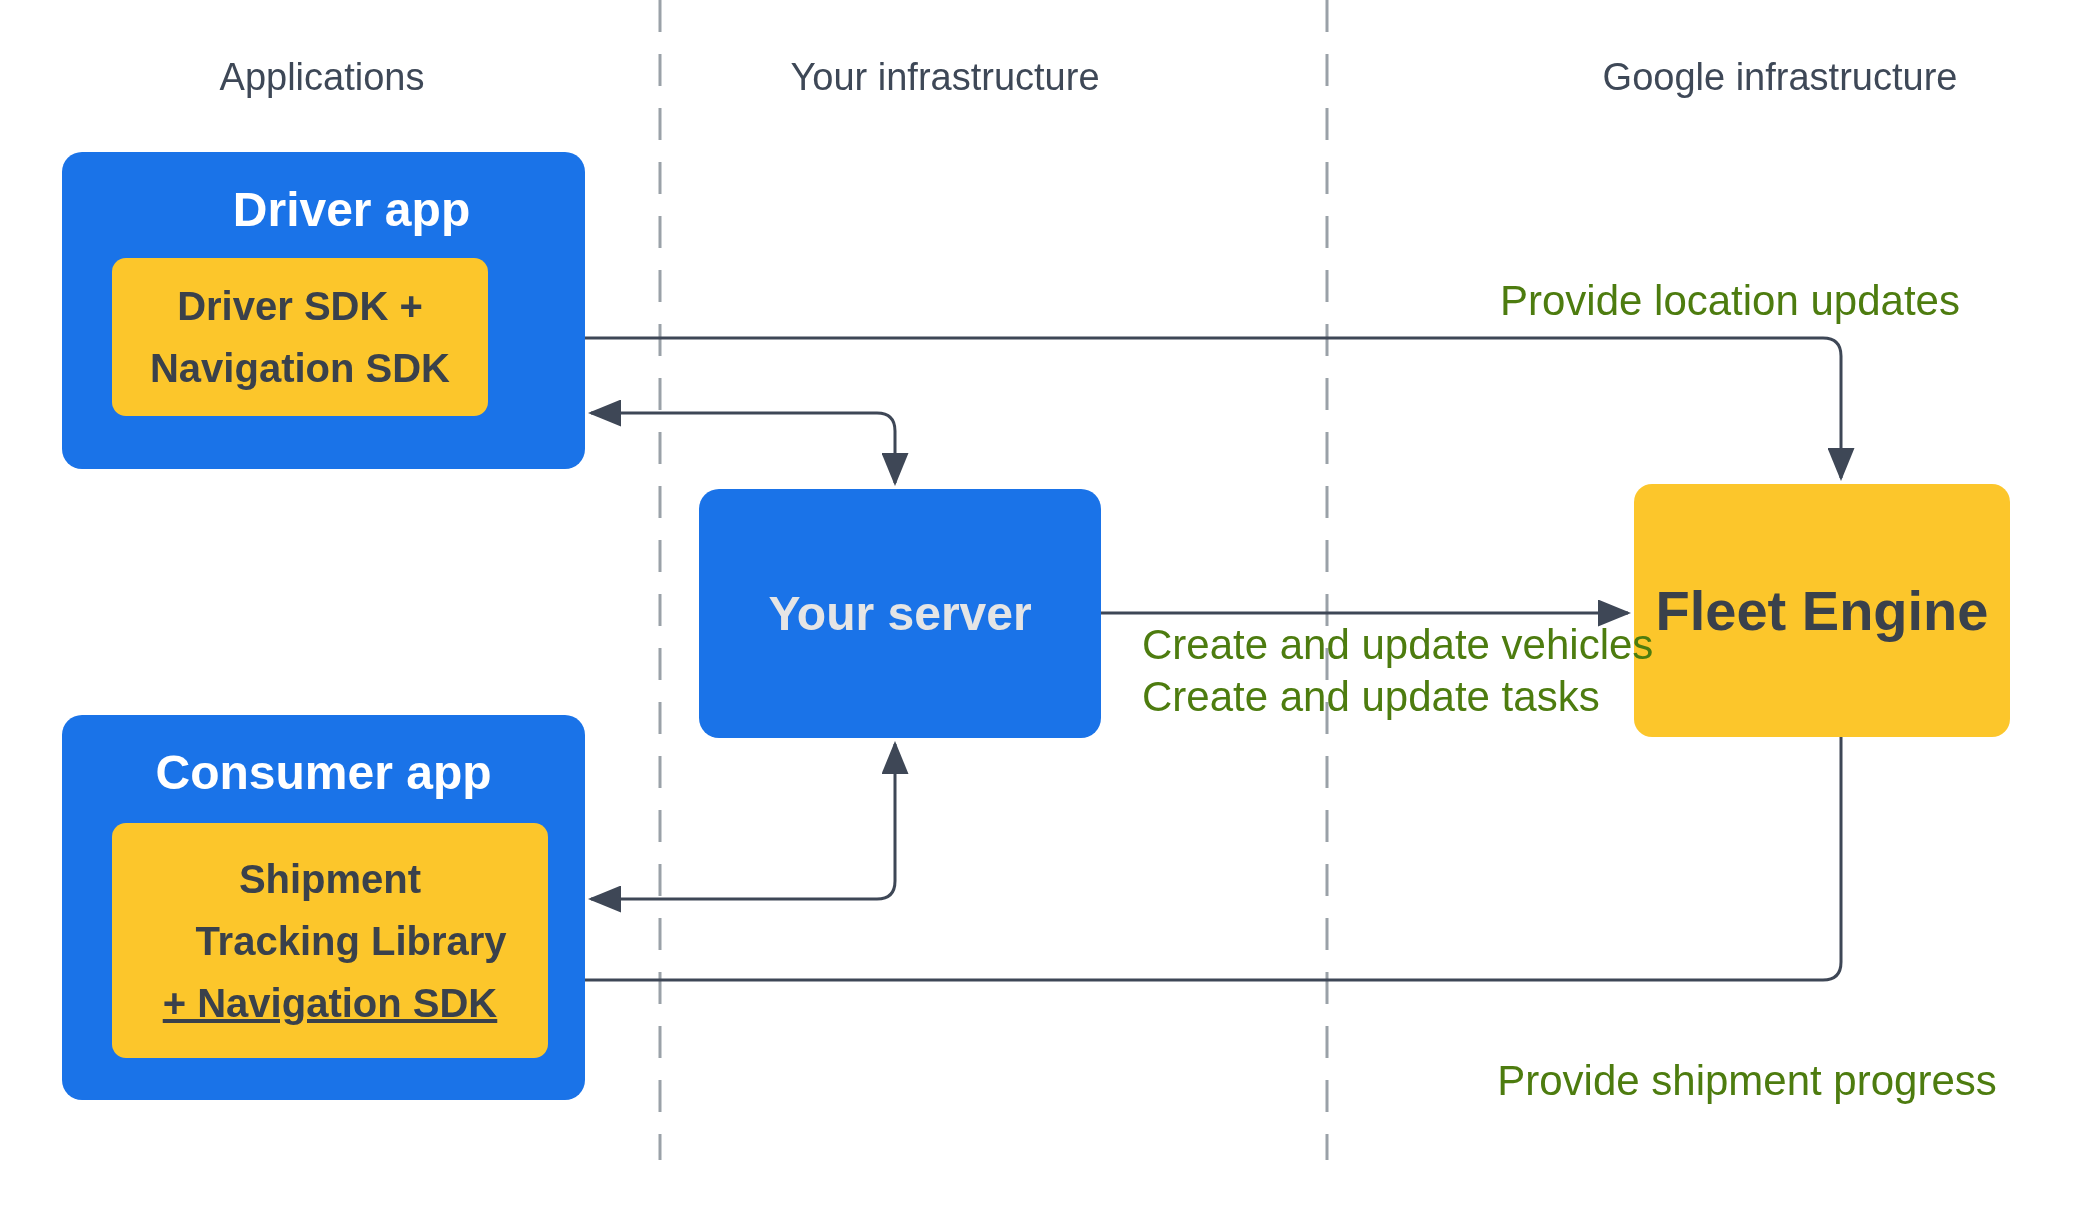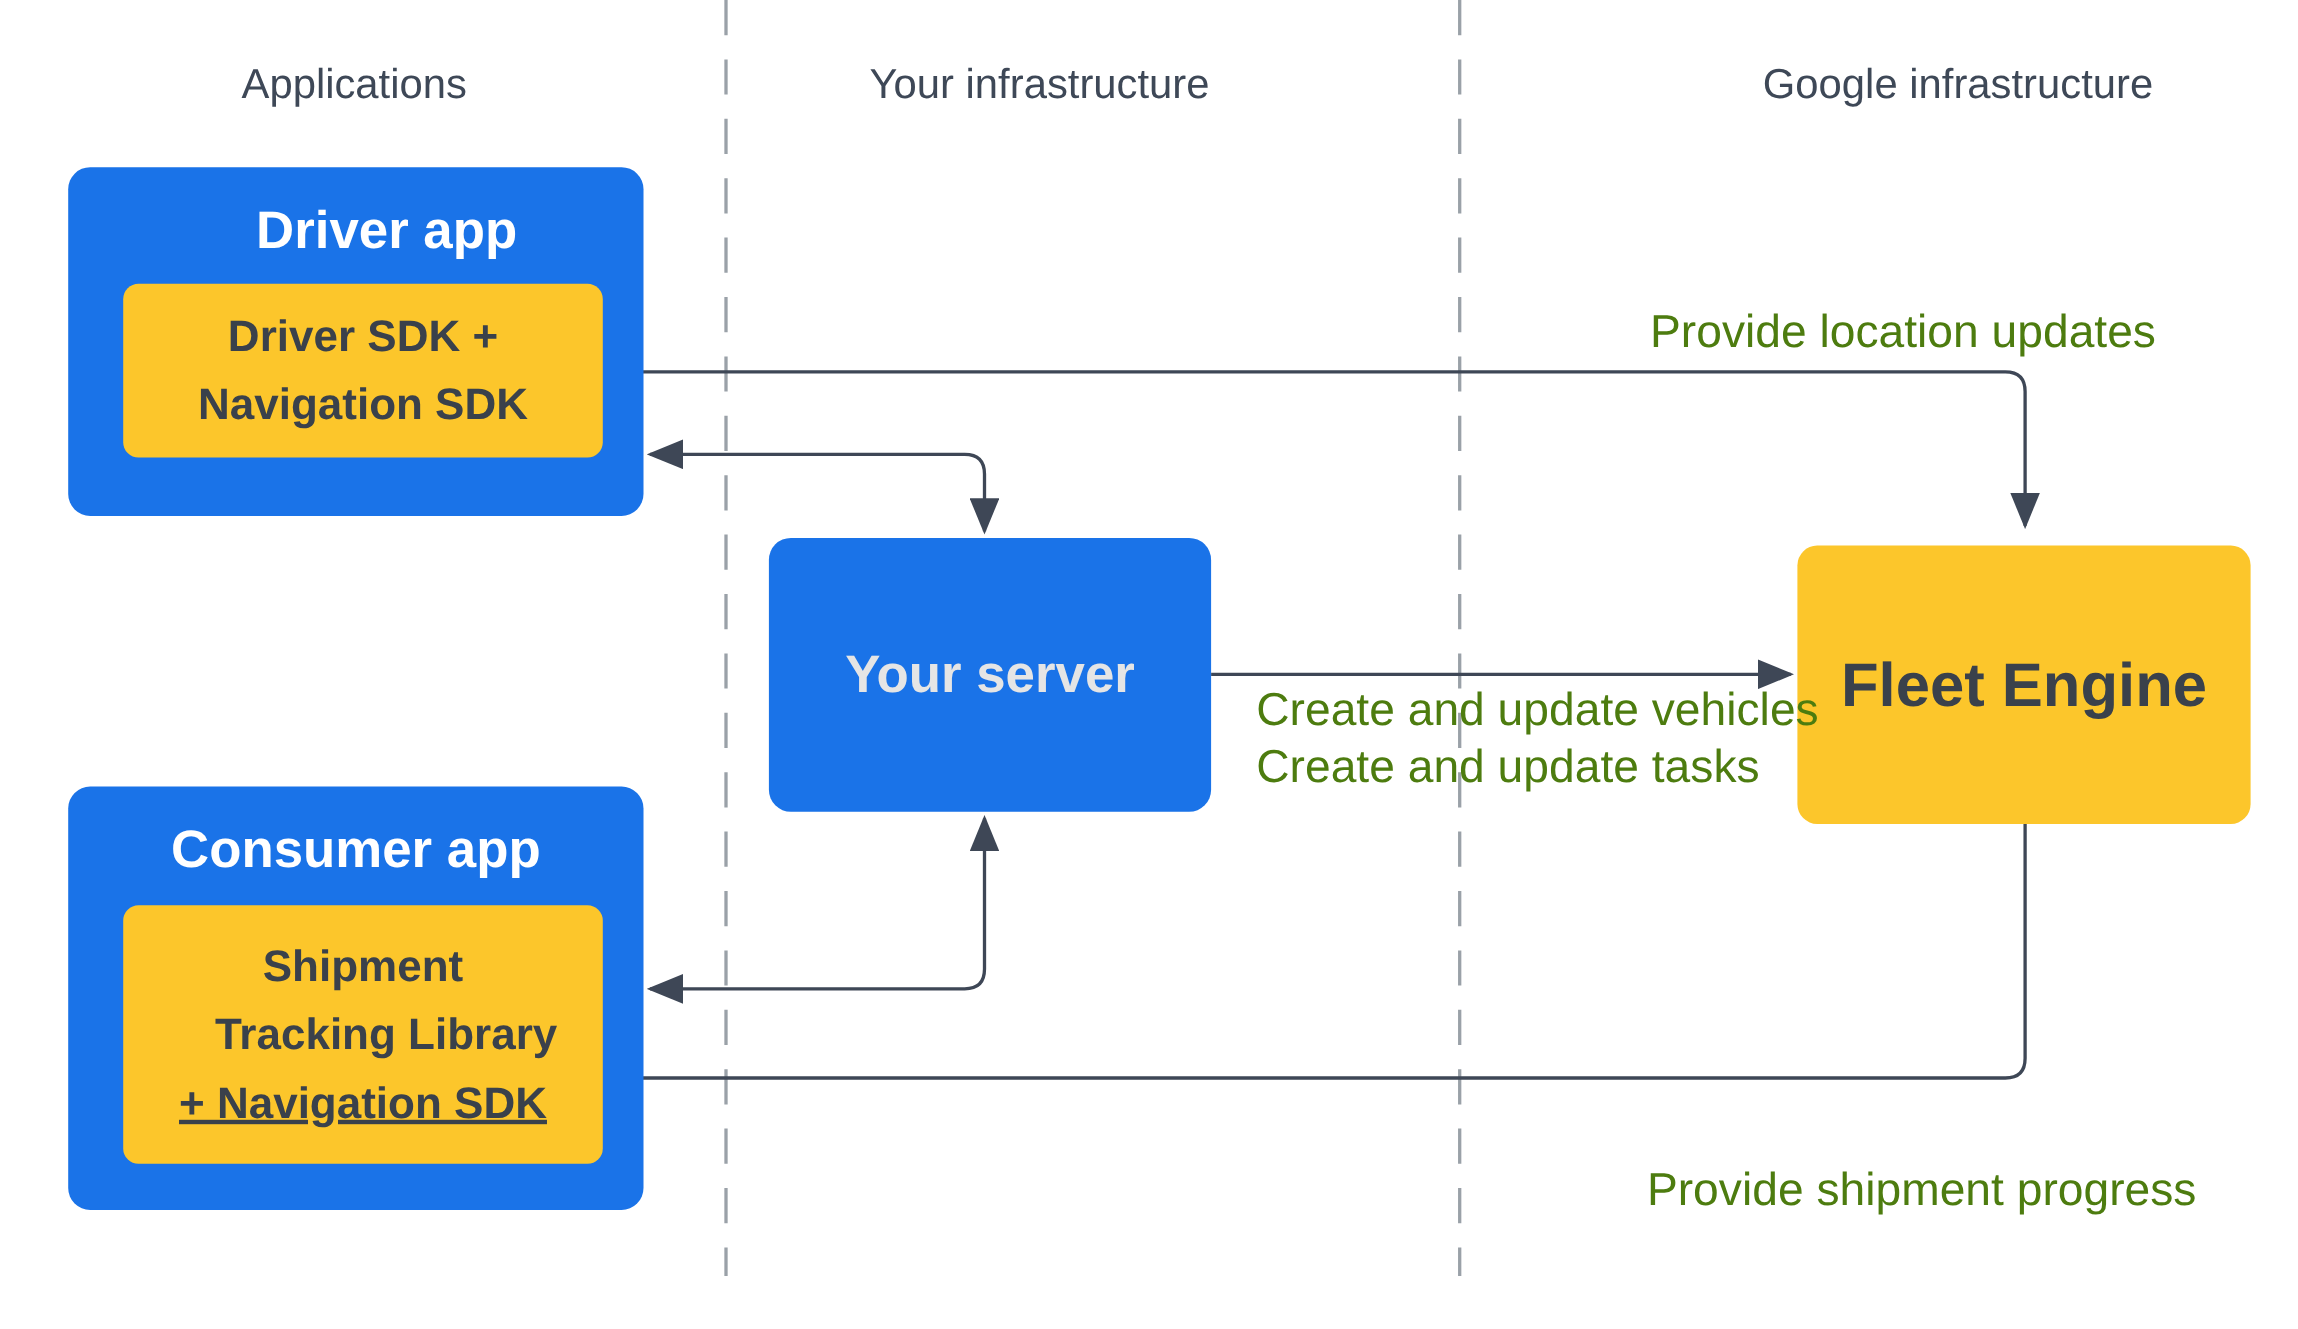--- a/index.html
+++ b/index.html
@@ -113,40 +113,40 @@
 
     <path d="M 1841 737 L 1841 962 Q 1841 980 1823 980 L 554 980" fill="none" stroke="#3E4756" stroke-width="3" marker-end="url(#arrow)"></path>
   </svg>
 
   <div class="col-header" style="left:122px; top:49px; width:400px;">Applications</div>
   <div class="col-header" style="left:695px; top:49px; width:500px;">Your infrastructure</div>
   <div class="col-header" style="left:1505px; top:49px; width:550px;">Google infrastructure</div>
 
   <div class="box blue" style="left:62px; top:152px; width:523px; height:317px;">
     <div class="box-title-white" style="top:30px;padding-left:28px;">Driver app</div>
-    <div class="box yellow" style="left:50px; top:106px; width:436px; height:158px;">
+    <div class="box yellow" style="left:50px; top:106px; width:376px; height:158px;">
       <div class="sdk-text" style="top:17px;">Driver SDK +</div>
       <div class="sdk-text" style="top:79px;">Navigation SDK</div>
     </div>
   </div>
 
   <div class="box blue" style="left:62px; top:715px; width:523px; height:385px;">
     <div class="box-title-white" style="top:30px;">Consumer app</div>
     <div class="box yellow" style="left:50px; top:108px; width:436px; height:235px;">
       <div class="sdk-text" style="top:25px;">Shipment</div>
       <div class="sdk-text" style="top:87px;padding-left:21px;">Tracking Library</div>
       <div class="sdk-text" style="top:149px;text-decoration:underline;">+ Navigation SDK</div>
     </div>
   </div>
 
   <div class="box blue" style="left:699px; top:489px; width:402px; height:249px;">
     <div class="center-title">Your server</div>
   </div>
 
-  <div class="box yellow" style="left:1634px; top:496px; width:412px; height:253px; border-radius:18px;">
+  <div class="box yellow" style="left:1634px; top:484px; width:376px; height:253px; border-radius:18px;">
     <div class="center-title dark">Fleet Engine</div>
   </div>
 
   <div class="edge-label centered" style="left:1455px; top:277px; width:550px;">Provide location updates</div>
 
   <div class="edge-label" style="left:1142px; top:619px;">
     <div class="line">Create and update vehicles</div>
     <div class="line">Create and update tasks</div>
   </div>
 

